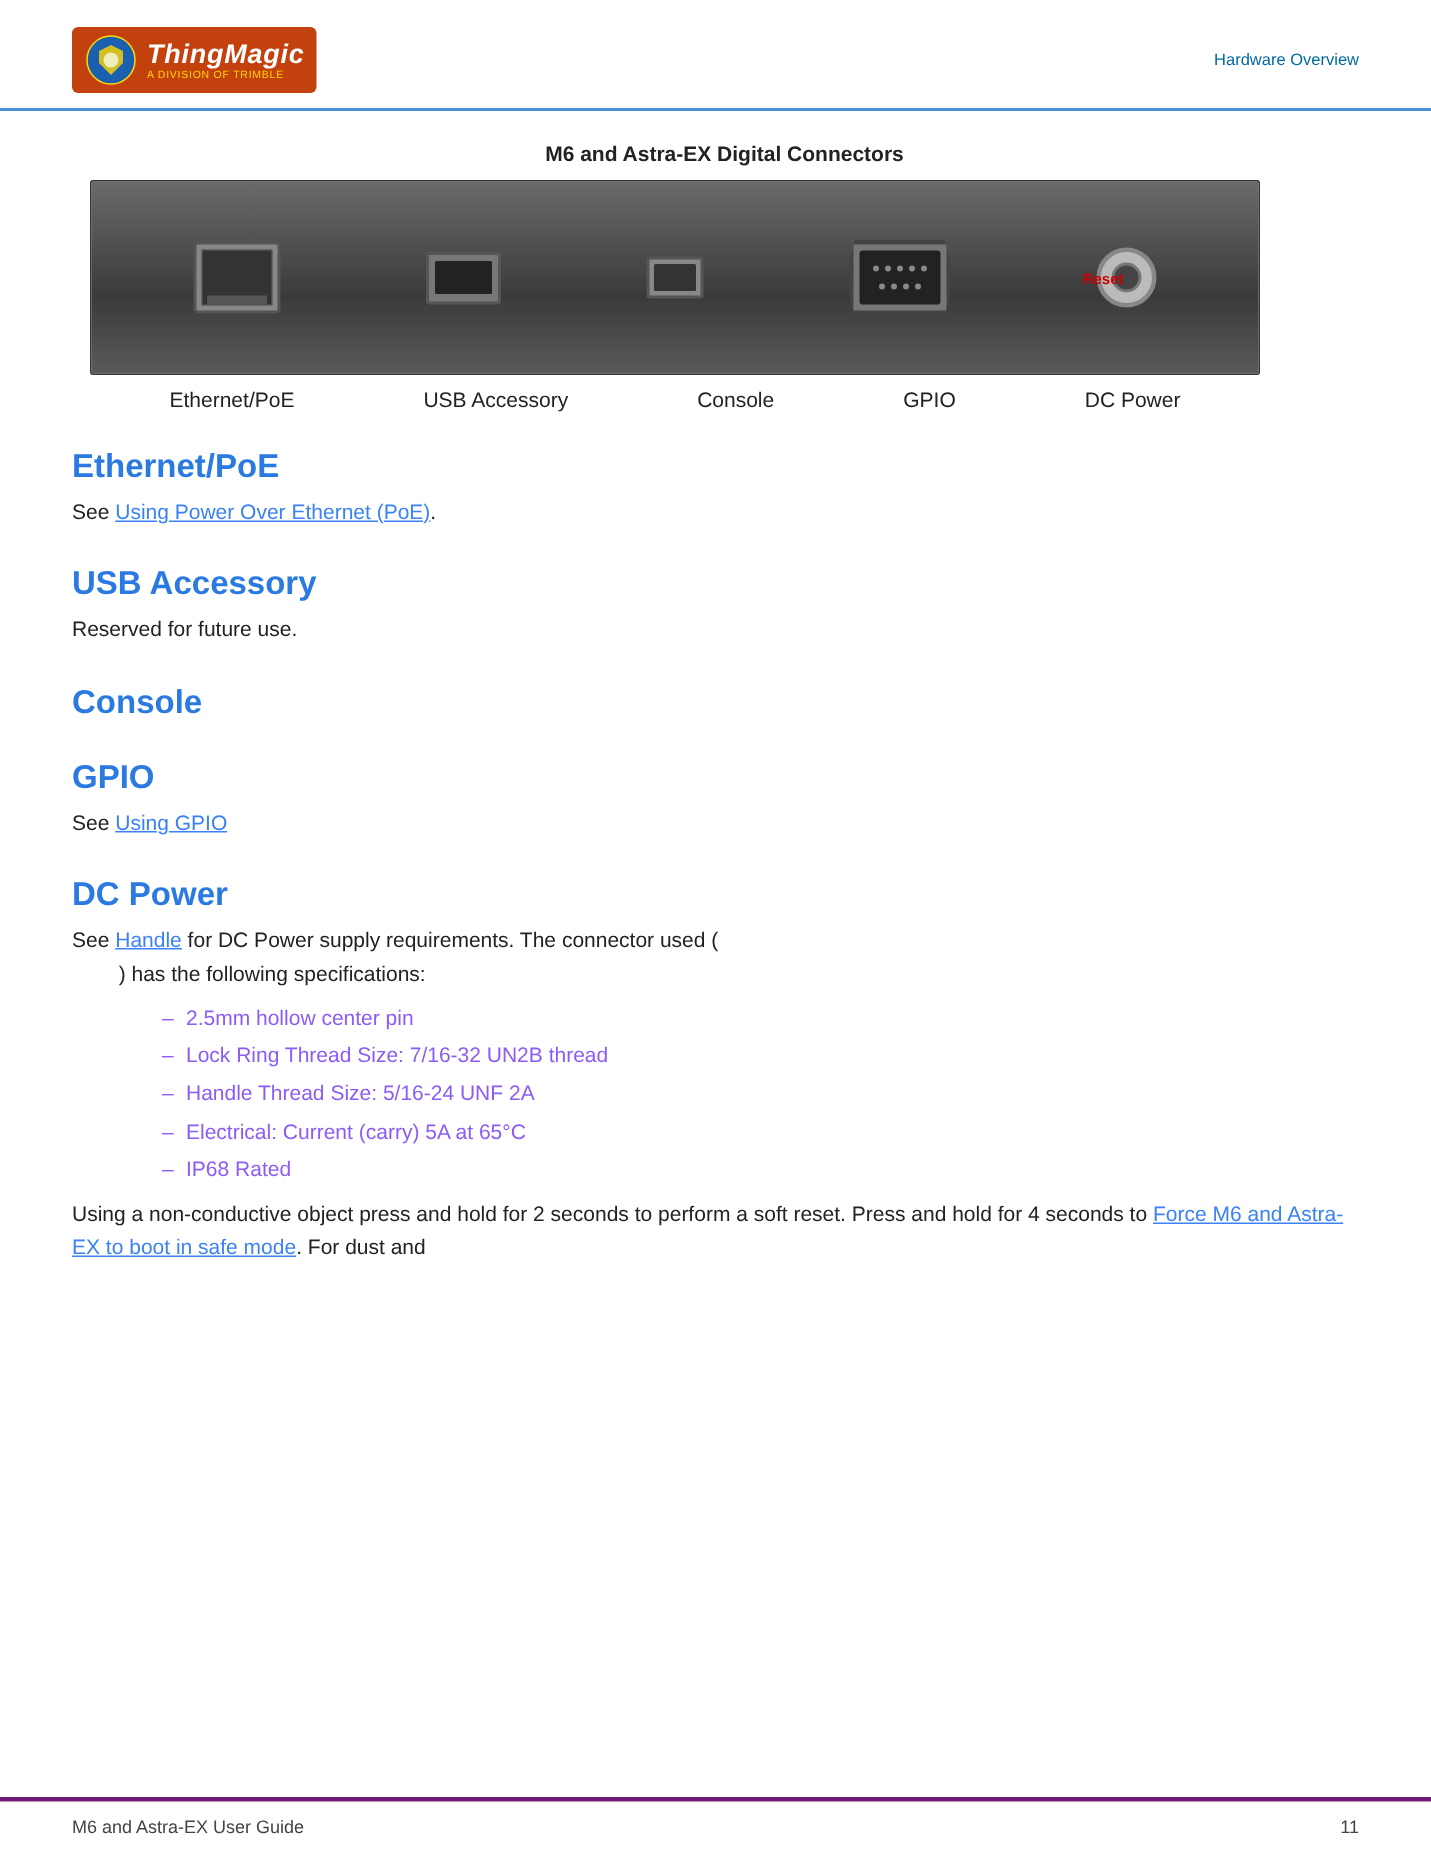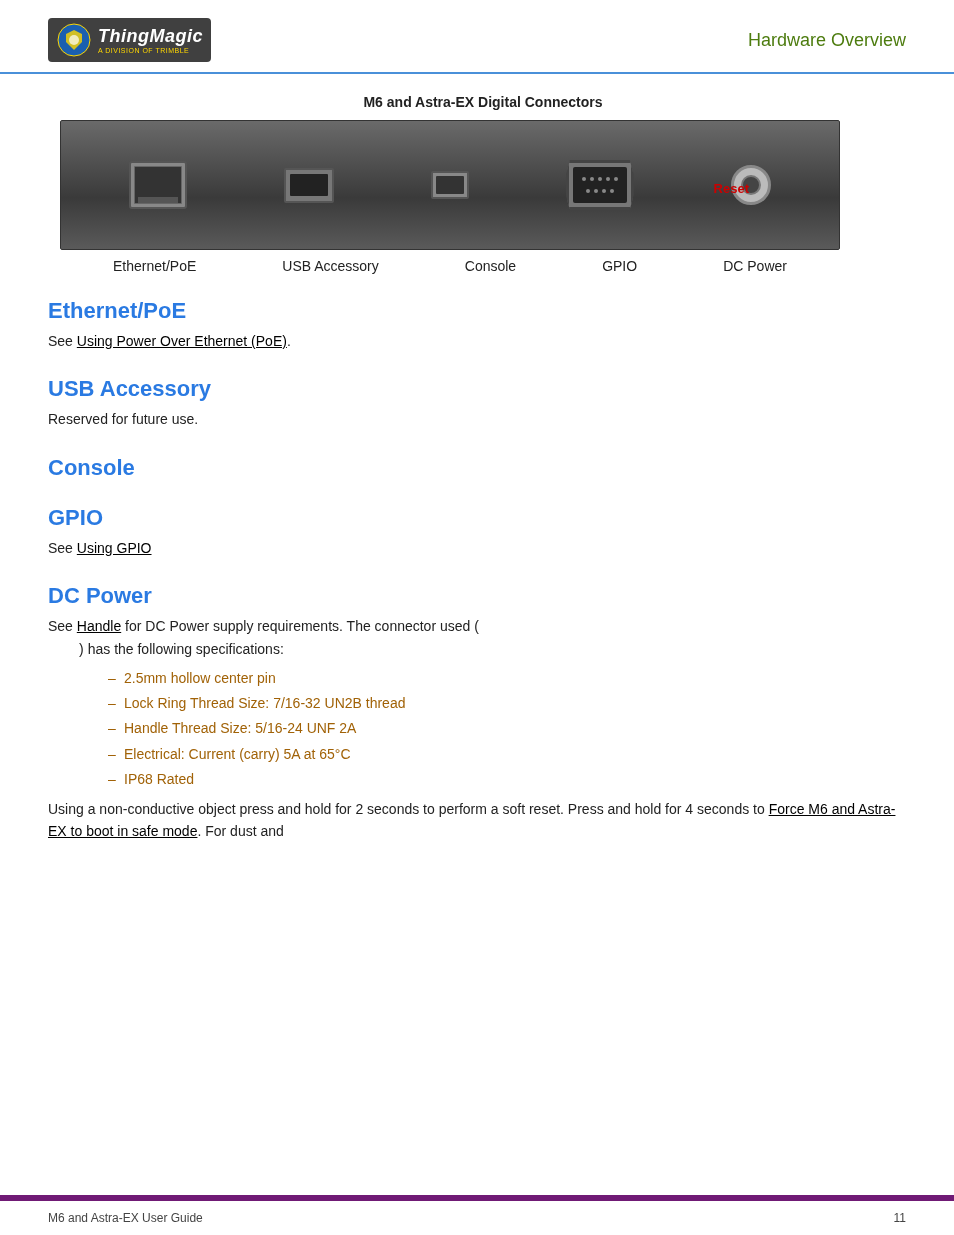--- a/index.html
+++ b/index.html
@@ -26,21 +26,21 @@
       justify-content: space-between;
       align-items: center;
       padding: 18px 48px 10px 48px;
       border-bottom: 2px solid #4a90d9;
     }
     .logo-area {
       display: flex;
       align-items: center;
     }
     .logo-box {
-      background: #404040;
+      background: #c2410c;
       border-radius: 4px;
       padding: 4px 8px;
       display: flex;
       align-items: center;
       gap: 6px;
     }
     .logo-icon {
       width: 36px;
       height: 36px;
     }
@@ -55,22 +55,22 @@
       font-style: italic;
       letter-spacing: 0.5px;
     }
     .logo-sub {
       color: #ffd700;
       font-size: 7px;
       letter-spacing: 0.5px;
       text-transform: uppercase;
     }
     .header-right {
-      font-size: 18px;
-      color: #4d7c0f;
+      font-size: 11px;
+      color: #0369a1;
     }
 
     
     .content {
       padding: 20px 48px 40px 48px;
       flex: 1;
     }
 
     
     .image-section {
@@ -222,21 +222,21 @@
       width: 20px;
       height: 20px;
       background: #444;
       border-radius: 50%;
       border: 2px solid #777;
     }
 
     
     .reset-label-img {
       color: #cc0000;
-      font-size: 13px;
+      font-size: 10px;
       font-weight: bold;
       position: absolute;
       right: 90px;
       top: 60px;
       text-align: center;
     }
 
     
     .labels-row {
       display: flex;
@@ -259,47 +259,47 @@
       margin-top: 24px;
       margin-bottom: 6px;
     }
     .section-body {
       font-size: 14px;
       color: #222;
       line-height: 1.6;
       margin-bottom: 4px;
     }
     .section-body a {
-      color: #000000;
+      color: #3b82f6;
       text-decoration: underline;
     }
 
     
     .bullet-list {
       margin-left: 60px;
       margin-top: 6px;
       margin-bottom: 6px;
     }
     .bullet-list li {
       font-size: 14px;
-      color: #a16207;
+      color: #8b5cf6;
       line-height: 1.8;
       list-style: none;
       position: relative;
       padding-left: 16px;
     }
     .bullet-list li::before {
       content: '–';
       position: absolute;
       left: 0;
     }
 
     
     .footer {
-      border-top: 6px solid #701a75;
+      border-top: 3px solid #701a75;
       display: flex;
       justify-content: space-between;
       align-items: flex-start;
       padding: 10px 48px;
       font-size: 12px;
       color: #444;
       margin-top: auto;
     }
   </style>
 </head>

